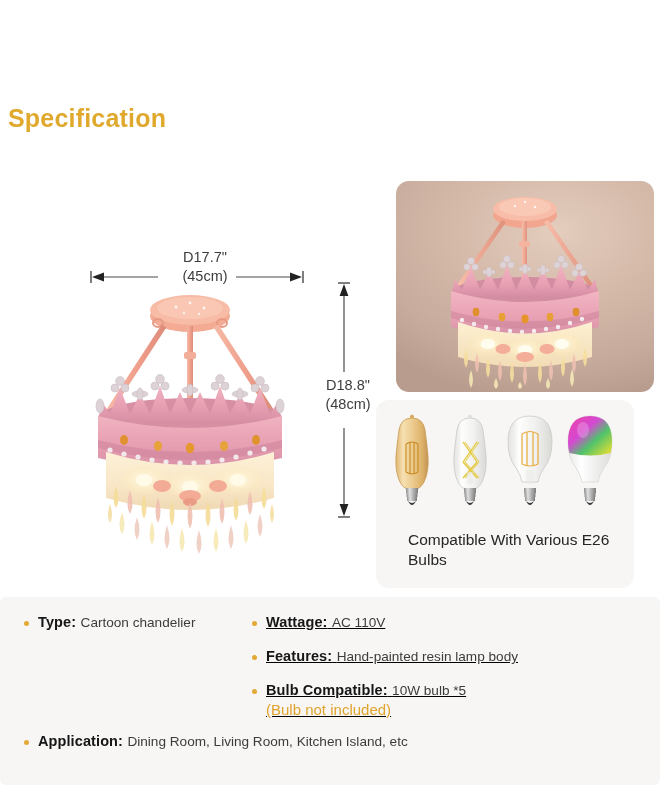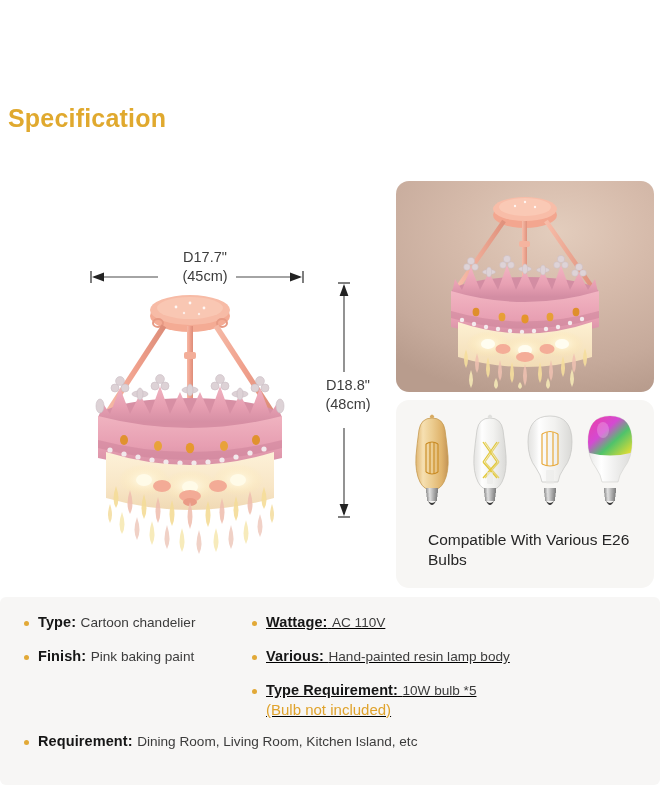--- a/index.html
+++ b/index.html
@@ -37,21 +37,21 @@
   
   .photo-panel {
     position: absolute; left: 396px; top: 181px; width: 258px; height: 211px;
     border-radius: 13px; overflow: hidden;
     background: radial-gradient(ellipse 95% 80% at 62% 24%, #e3cdbd 0%, #d6bbab 38%, #c6aa9b 78%, #b89c8d 100%);
   }
   .photo-lamp { position: absolute; left: 50%; top: 8px; transform: translateX(-50%); }
 
   
   .bulbs-panel {
-    position: absolute; left: 396px; top: 400px; width: 258px; height: 188px;
+    position: absolute; left: 376px; top: 400px; width: 258px; height: 188px;
     border-radius: 13px; background: #f7f6f4; text-decoration: underline;
   }
   .bulb-row { position: absolute; left: 8px; top: 8px; width: 242px; height: 110px; }
   .bulbs-caption {
     position: absolute; left: 32px; top: 130px; width: 220px;
     font-size: 15.5px; color: #262626; line-height: 1.28;
   }
 
   
   .spec-panel {
@@ -509,48 +509,43 @@
   </div>
 
   <div class="spec-panel">
 
     <div class="spec-col left">
       <div class="spec-item">
         <span class="bullet"></span>
         <span class="spec-key">Type:</span>
         <span class="spec-val">Cartoon chandelier</span>
       </div>
-      <div class="spec-item">
-        <span class="bullet"></span>
-        <span class="spec-key">Finish:</span>
-        <span class="spec-val">Pink baking paint</span>
-      </div>
     </div>
 
     <div class="spec-col right">
       <div class="spec-item">
         <span class="bullet"></span>
         <span class="spec-key">Wattage:</span>
         <span class="spec-val">AC 110V</span>
       </div>
       <div class="spec-item">
         <span class="bullet"></span>
-        <span class="spec-key">Various:</span>
+        <span class="spec-key">Features:</span>
         <span class="spec-val">Hand-painted resin lamp body</span>
       </div>
       <div class="spec-item">
         <span class="bullet"></span>
-        <span class="spec-key">Type Requirement:</span>
+        <span class="spec-key">Bulb Compatible:</span>
         <span class="spec-val">10W bulb *5</span>
         <span class="spec-note">(Bulb not included)</span>
       </div>
     </div>
 
     <div class="spec-bottom">
       <div class="spec-item">
         <span class="bullet"></span>
-        <span class="spec-key">Requirement:</span>
+        <span class="spec-key">Application:</span>
         <span class="spec-val">Dining Room, Living Room, Kitchen Island, etc</span>
       </div>
     </div>
   </div>
 
 </div>
 
 </body></html>

